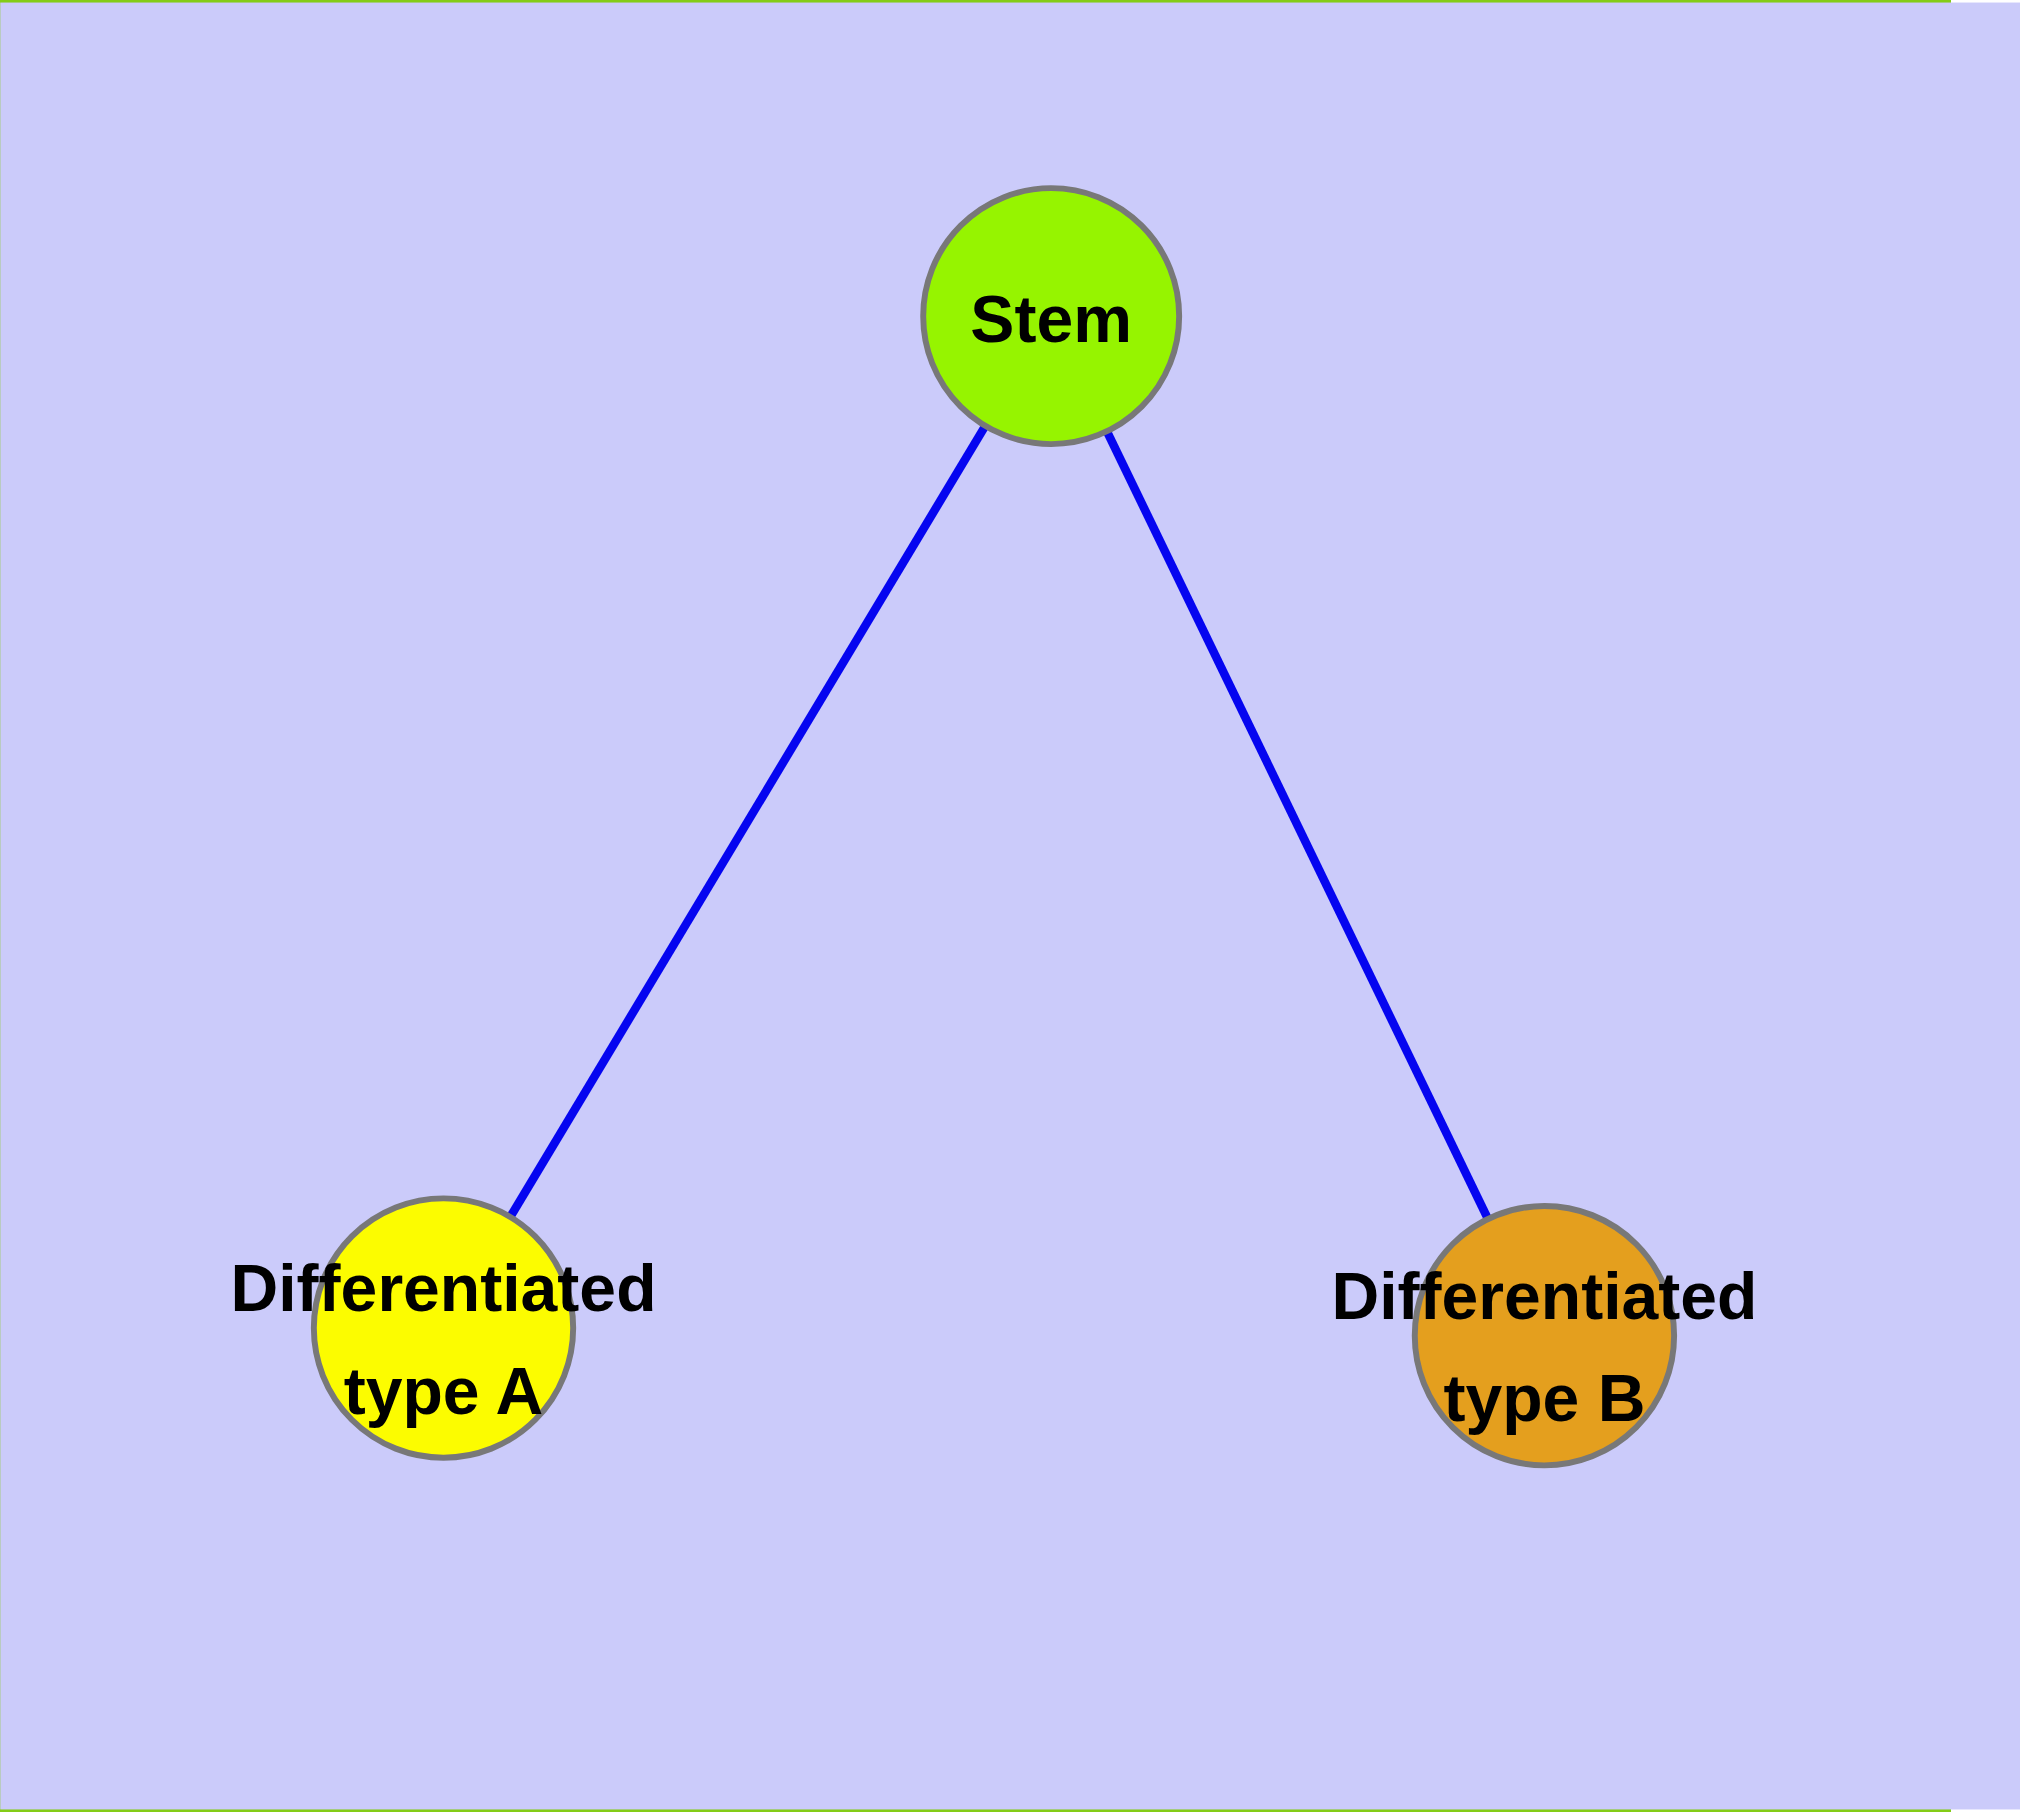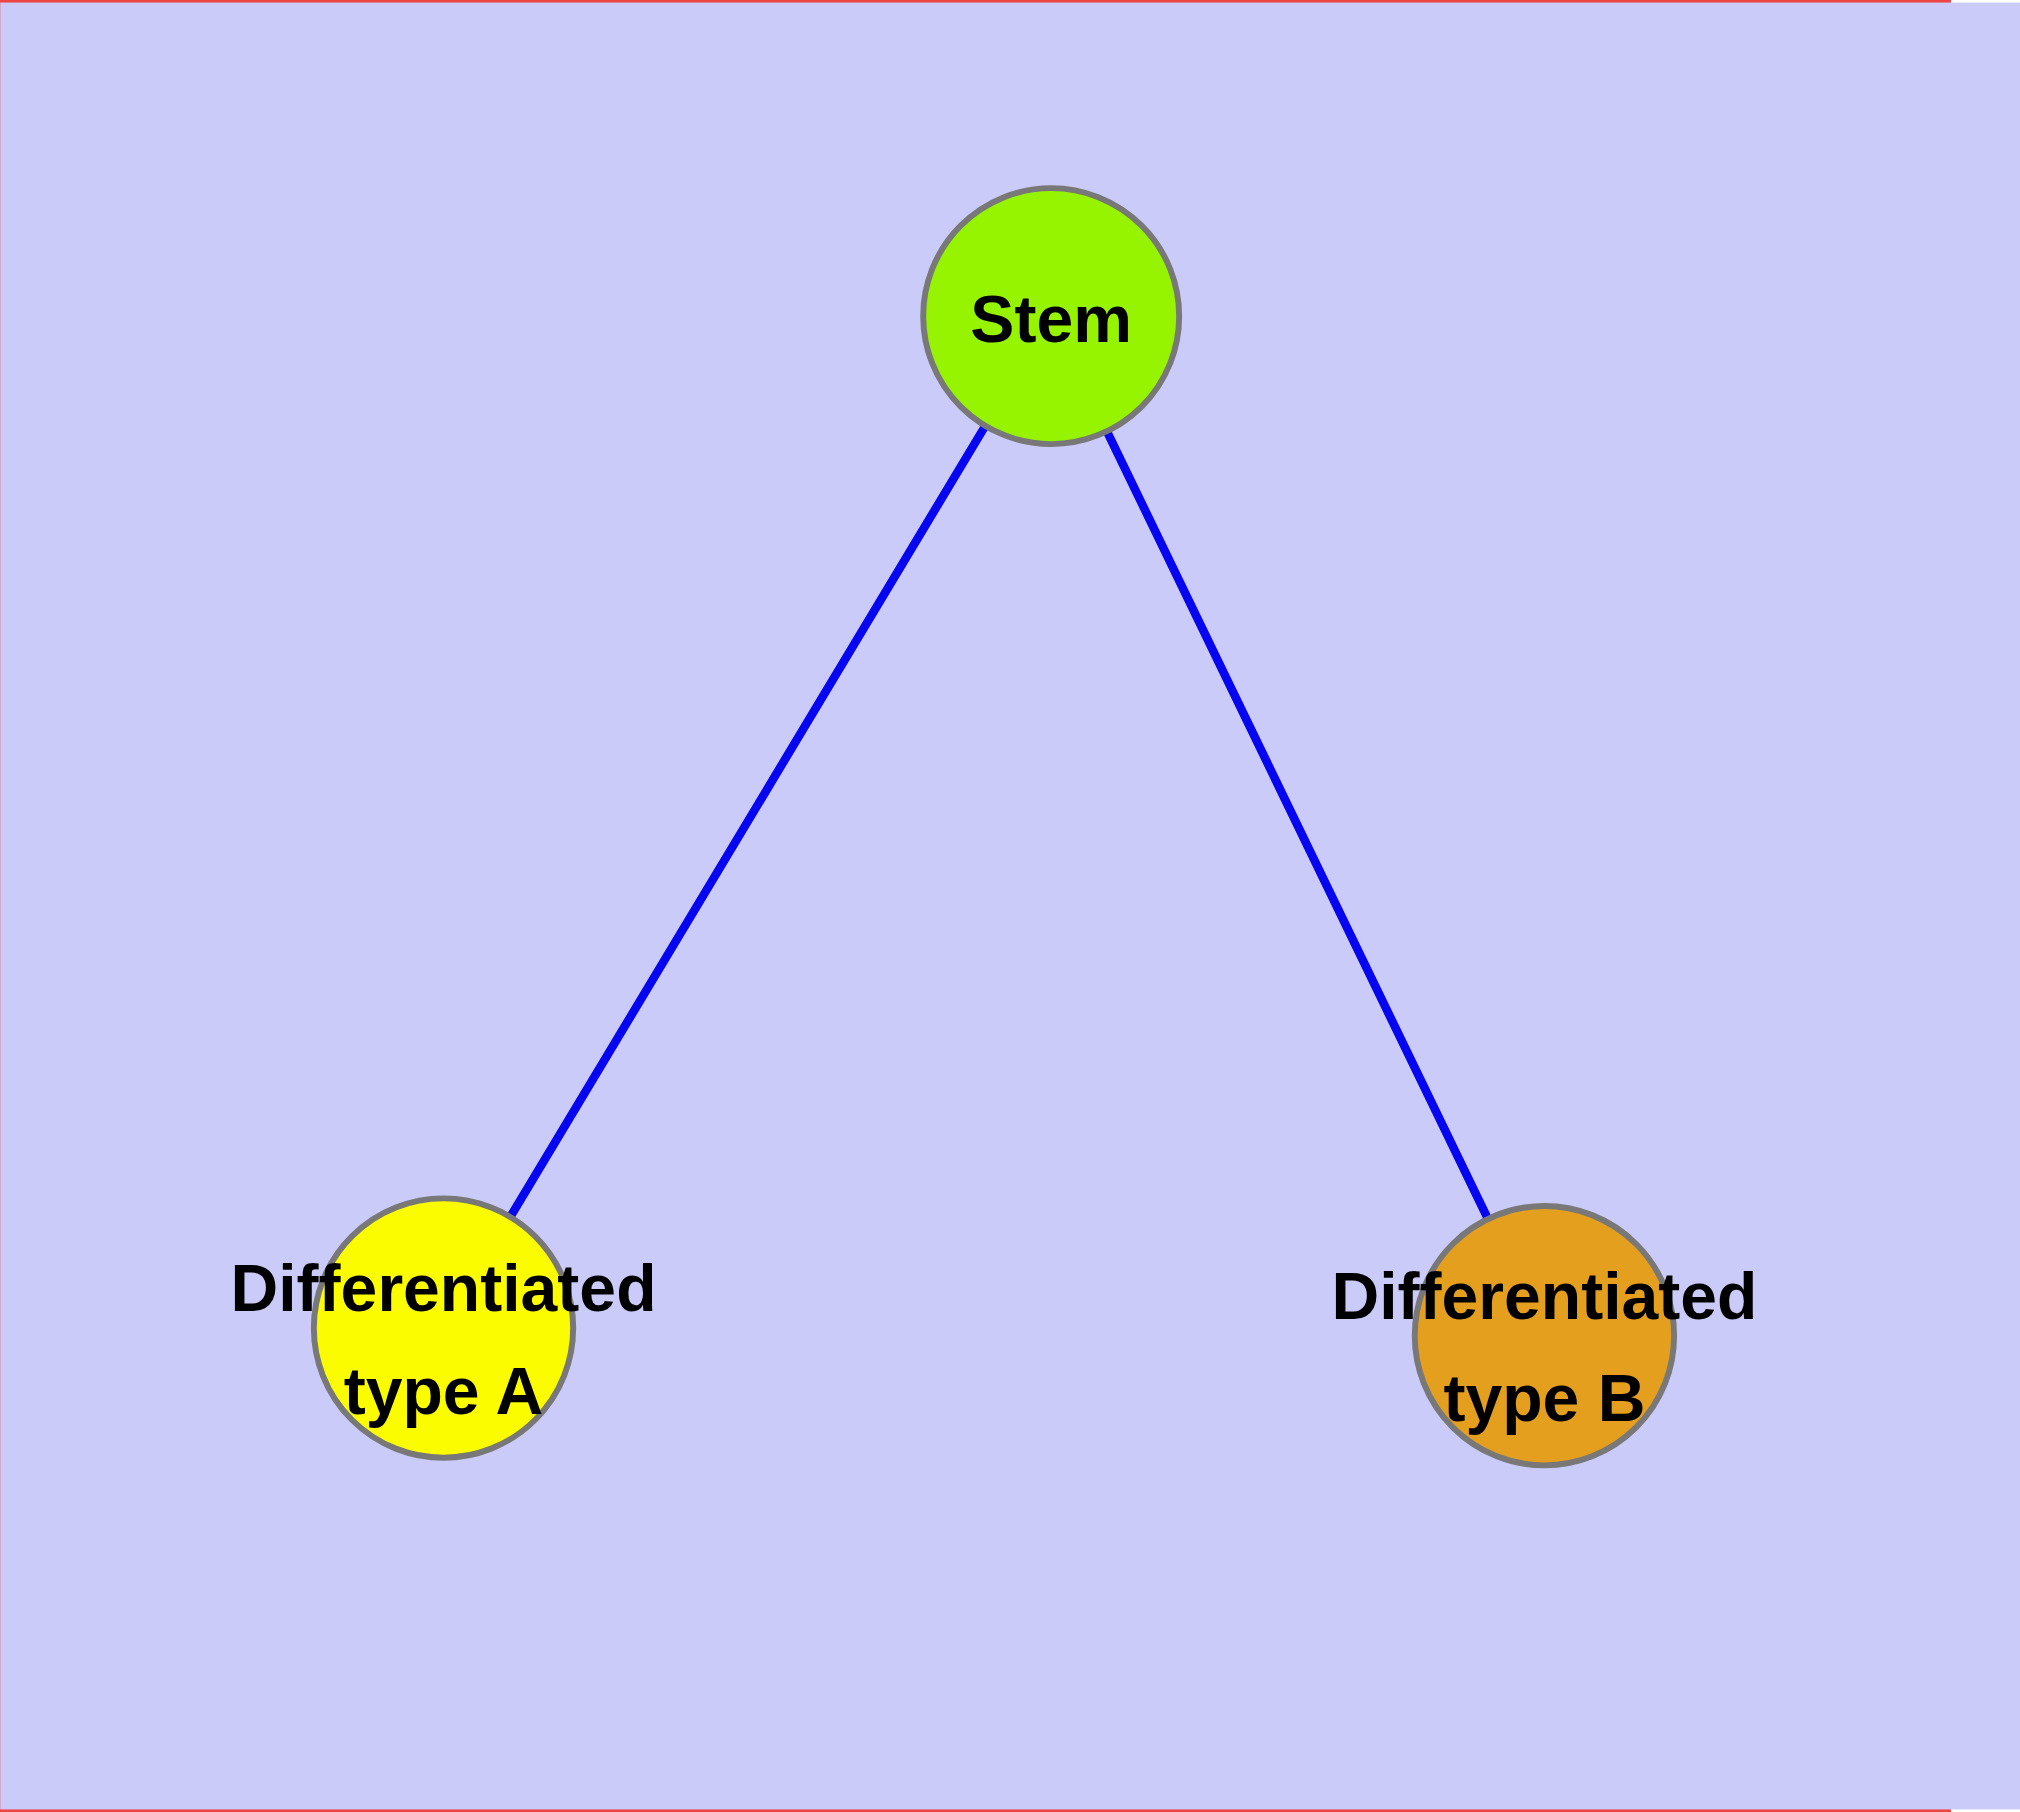--- a/index.html
+++ b/index.html
@@ -7,21 +7,21 @@
     padding: 0;
     background: #ffffff;
     width: 2021px;
     height: 1812px;
     overflow: hidden;
   }
   .stage {
     position: relative;
     width: 1951px;
     height: 1812px;
-    background: #ef4444;
+    background: #84cc16;
   }
   svg.diagram {
     display: block;
     width: 2021px;
     height: 1812px;
   }
   .edge {
     fill: none;
     stroke-width: 10;
     stroke-linecap: butt;

